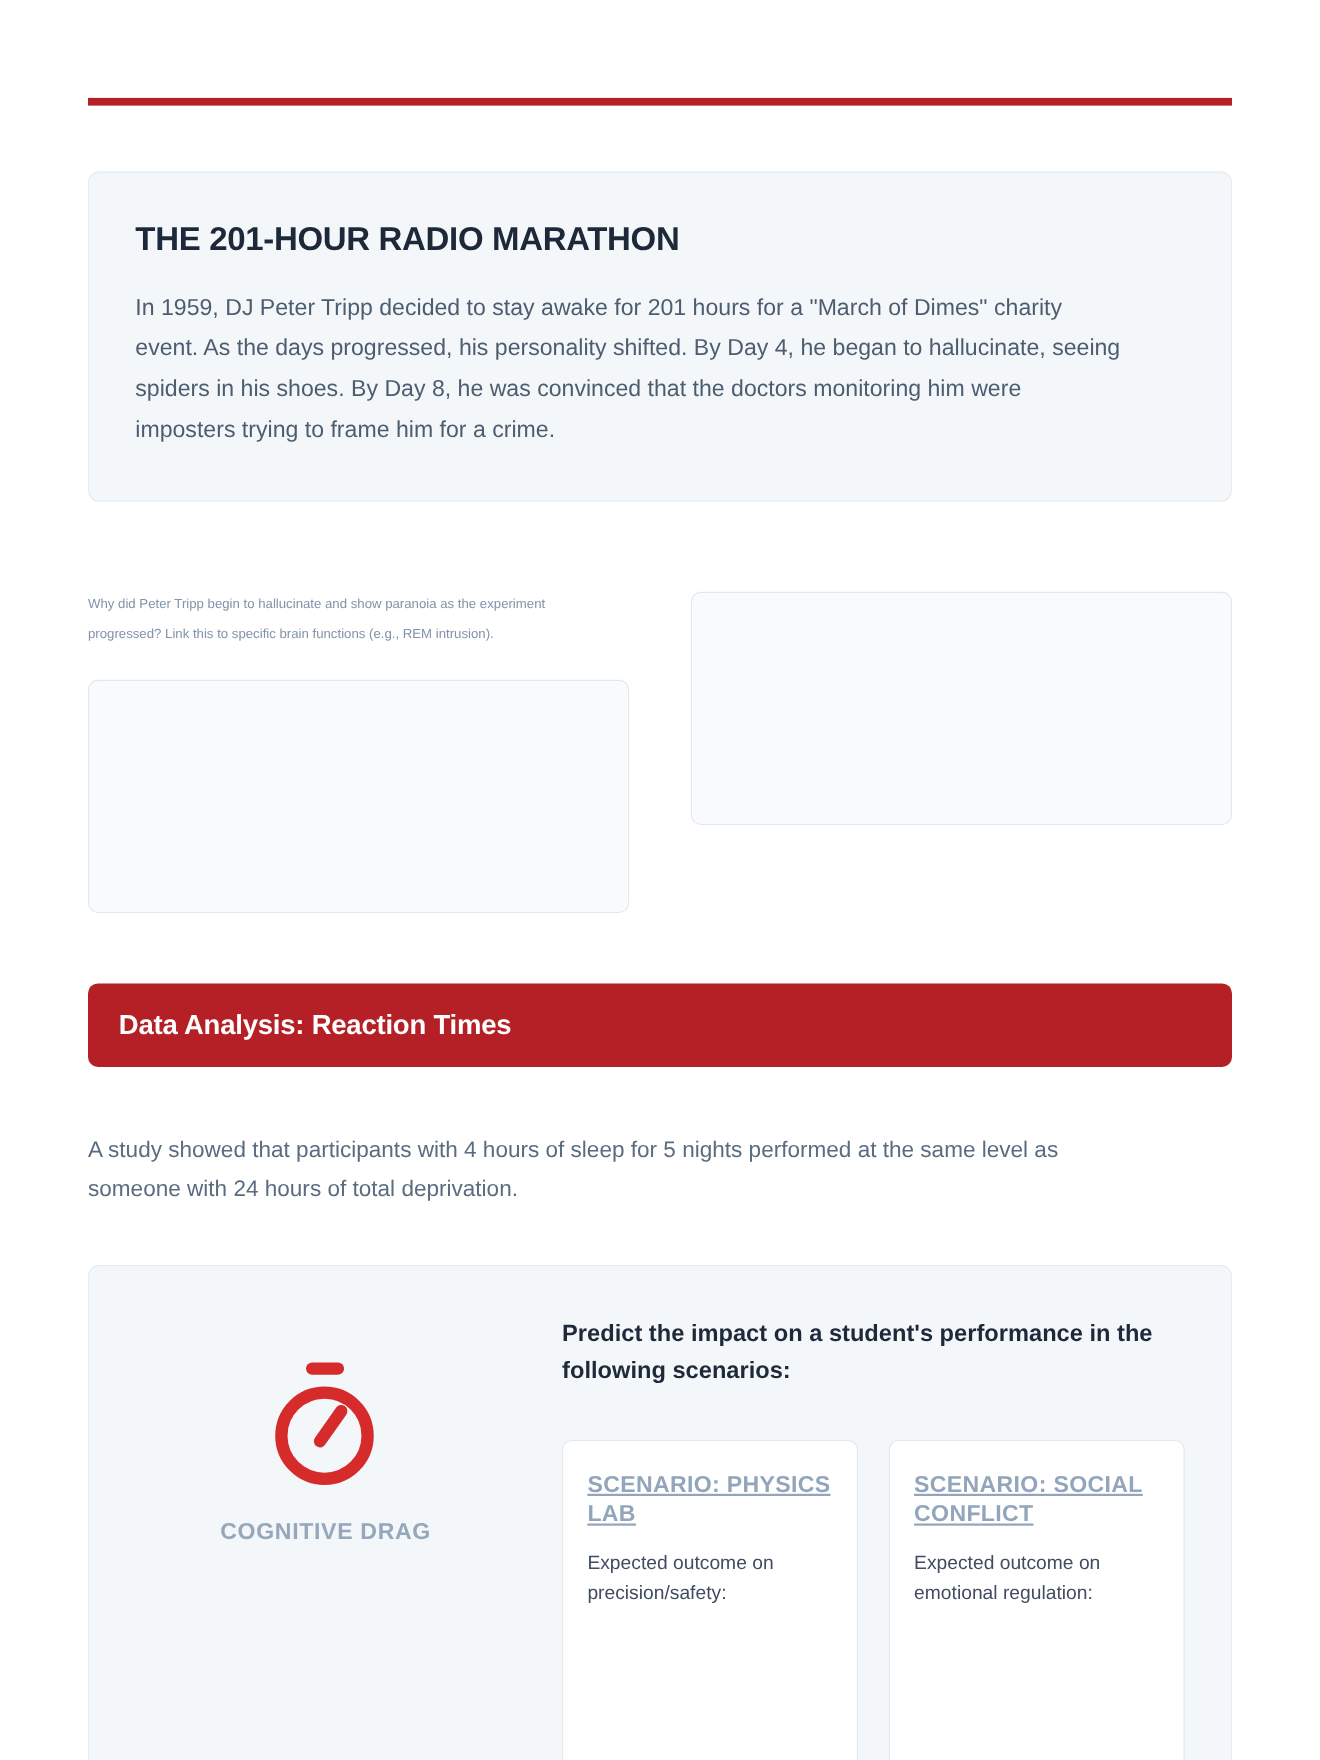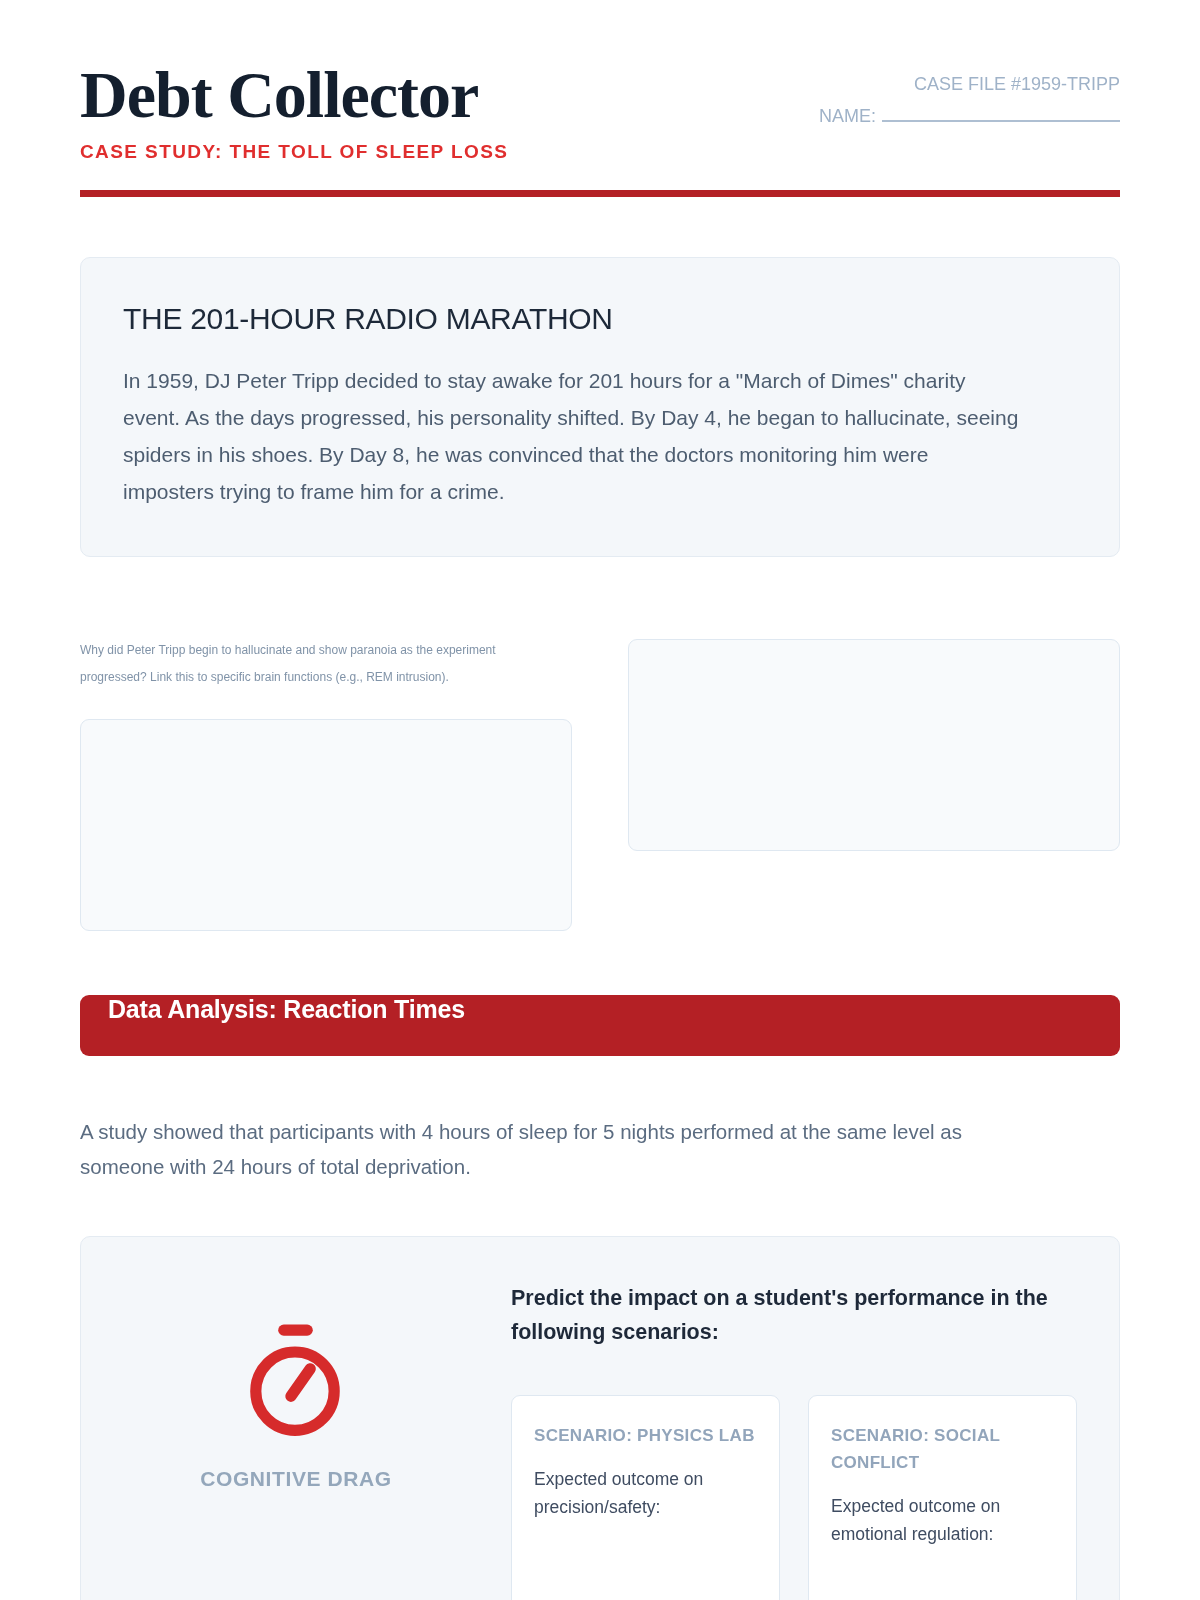--- a/index.html
+++ b/index.html
@@ -29,77 +29,64 @@
   .name-line { display: inline-block; width: 238px; height: 18px; border-bottom: 2px solid #aebfd2; }
 
   .rule { margin-top: 27px; height: 7px; background: var(--red-dark, #b22025); border: none; }
 
   
   .intro-card {
     margin-top: 60px; background: var(--panel-bg, #f4f7fa);
     border: 1px solid var(--panel-border, #e4ebf2); border-radius: 10px;
     padding: 44px 42px 46px 42px;
   }
-  .intro-heading { margin: 0; font-size: 30px; color: #1d2939; letter-spacing: -0.3px; font-weight: 400; }
+  .intro-heading { margin: 0; font-size: 30px; color: #1d2939; letter-spacing: -0.3px; font-weight: 700; }
   .intro-body { margin: 26px 0 0 0; font-size: 21px; line-height: 37px; color: #4d5d70; max-width: 900px; }
 
   
   .qgrid { display: grid; grid-template-columns: 1fr 1fr; column-gap: 56px; margin-top: 54px; }
   .q-heading { margin: 0; font-size: 24px; font-weight: 700; color: #1e2939; }
   .q-prompt { margin: 26px 0 0 0; font-size: 12px; line-height: 27px; color: #8093a8; max-width: 474px; }
   .answer-box {
     margin-top: 28px; height: 212px; background: var(--box-bg, #f8fafc);
     border: 1.5px solid var(--box-border, #dfe8f1); border-radius: 9px;
   }
 
   
   .banner {
-    margin-top: 64px; height: 61px; background: var(--red-dark, #b22025);
-    border-radius: 9px; display: flex; padding-left: 28px;
+    margin-top: 64px; height: 76px; background: var(--red-dark, #b22025);
+    border-radius: 9px; display: flex; align-items: center; padding-left: 28px;
     color: #ffffff; font-size: 25px; font-weight: 700; letter-spacing: -0.2px;
   }
   .study-text { margin-top: 58px; font-size: 20.5px; line-height: 35px; color: #5b6c81; max-width: 940px; }
 
   .bottom-card {
     margin-top: 52px; background: var(--panel-bg, #f4f7fa);
     border: 1px solid var(--panel-border, #e4ebf2); border-radius: 10px;
     display: flex; height: 620px; padding: 0 42px 0 0;
   }
   .timer-col { width: 430px; flex: 0 0 430px; display: flex; flex-direction: column; align-items: center; padding-top: 86px; }
   .timer-icon { display: block; }
   .timer-label { margin-top: 30px; color: #94a7bb; font-weight: 700; font-size: 21px; letter-spacing: 0.6px; }
 
   .predict-col { flex: 1; padding-top: 44px; }
   .predict-heading { font-size: 21.5px; font-weight: 700; color: #1e2939; line-height: 34px; max-width: 562px; }
   .scenario-grid { display: grid; grid-template-columns: 1fr 1fr; column-gap: 28px; margin-top: 46px; }
   .scenario-card {
     background: #ffffff; border: 1.5px solid var(--box-border, #dfe8f1);
     border-radius: 9px; padding: 26px 22px; height: 300px;
   }
-  .scenario-title { color: #92a5bb; font-weight: 700; font-size: 17px; line-height: 27px; letter-spacing: 0.3px; }
+  .scenario-title { color: #92a5bb; font-weight: 700; font-size: 21px; line-height: 27px; letter-spacing: 0.3px; text-decoration: underline; }
   .scenario-sub { margin-top: 16px; color: #3f4c61; font-size: 17.5px; line-height: 28px; max-width: 210px; }
 </style>
 </head>
 <body>
 
 <div class="page">
 
-  <div class="header">
-    <div>
-      <h1 class="masthead-title">Debt Collector</h1>
-      <div class="masthead-sub">CASE STUDY: THE TOLL OF SLEEP LOSS</div>
-    </div>
-    <div class="case-meta">
-      <div class="case-file">CASE FILE #1959-TRIPP</div>
-      <div class="name-row">
-        <span>NAME:</span>
-        <span class="name-line"></span>
-      </div>
-    </div>
-  </div>
 
   <hr class="rule">
 
   <div class="intro-card">
     <h2 class="intro-heading">THE 201-HOUR RADIO MARATHON</h2>
     <p class="intro-body">In 1959, DJ Peter Tripp decided to stay awake for 201 hours for a "March of Dimes" charity event. As the days progressed, his personality shifted. By Day 4, he began to hallucinate, seeing spiders in his shoes. By Day 8, he was convinced that the doctors monitoring him were imposters trying to frame him for a crime.</p>
   </div>
 
   <div class="qgrid">
     <div class="qcol">

